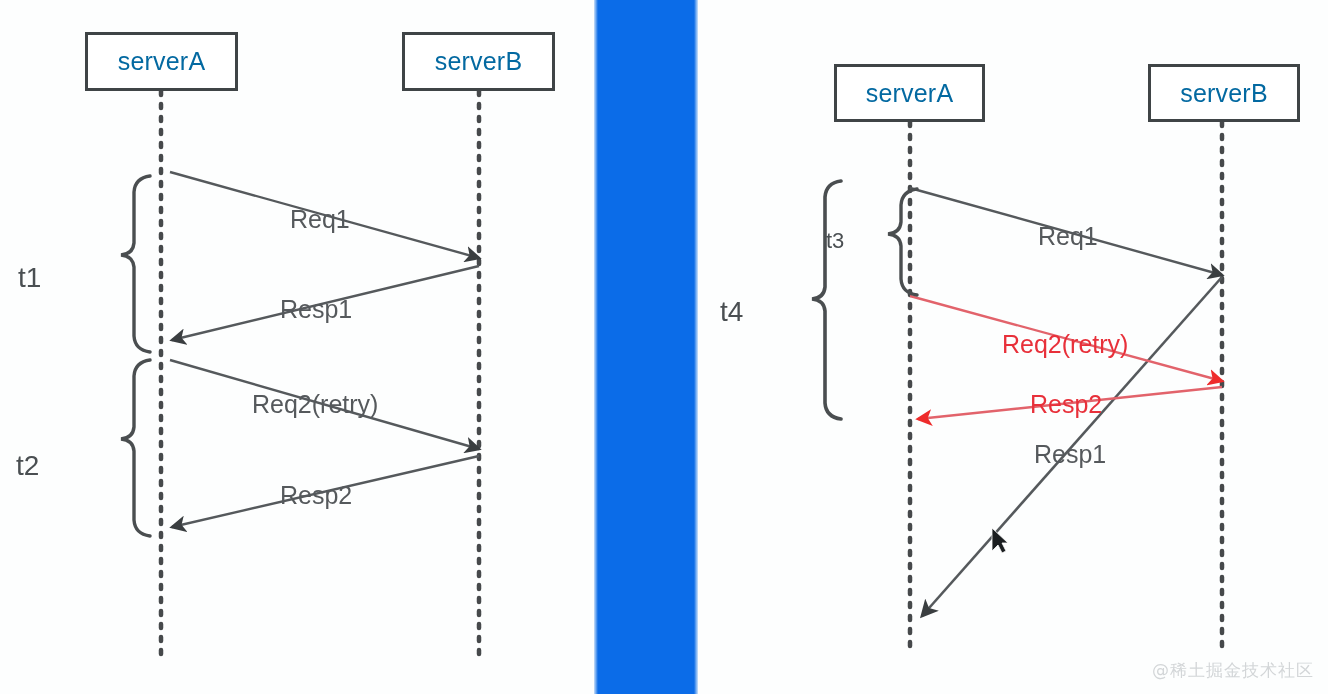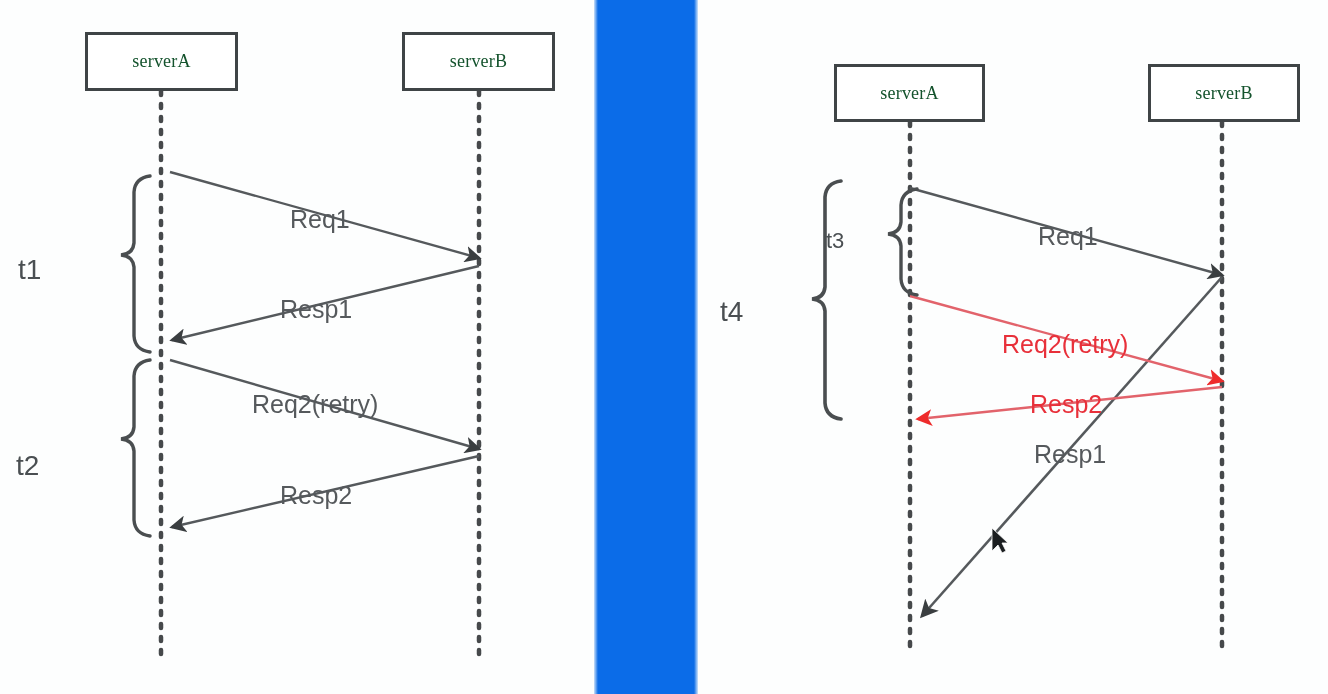--- a/index.html
+++ b/index.html
@@ -54,25 +54,24 @@
   .lifeline-box {
     position: absolute;
     border: 3px solid #3f4446;
     background: #ffffff;
     box-sizing: border-box;
     display: flex;
     align-items: center;
     justify-content: center;
   }
   .lifeline-box span {
-    font-size: 18px;
-    color: #14532d;
+    font-size: 25px;
+    color: #0369a1;
     letter-spacing: 0.2px;
     white-space: nowrap;
-    font-family: Liberation Serif, serif;
   }
 
   .msg-label {
     position: absolute;
     font-size: 25px;
     white-space: nowrap;
     color: #55595c;
   }
   .msg-label.red { color: #e8303a; }
 
@@ -124,21 +123,21 @@
     </div>
     <div class="lifeline-box" style="left:402px; top:32px; width:153px; height:59px;">
       <span>serverB</span>
     </div>
 
     <div class="msg-label" style="left:290px; top:205px;">Req1</div>
     <div class="msg-label" style="left:280px; top:295px;">Resp1</div>
     <div class="msg-label" style="left:252px; top:390px;">Req2(retry)</div>
     <div class="msg-label" style="left:280px; top:481px;">Resp2</div>
 
-    <div class="time-label" style="left:18px; top:254px;">t1</div>
+    <div class="time-label" style="left:18px; top:262px;">t1</div>
     <div class="time-label" style="left:16px; top:434px;margin-top:16px;">t2</div>
   </div>
 
   <div id="divider">
     <div class="edge-l"></div>
     <div class="edge-r"></div>
   </div>
 
   <div class="panel" id="panel-right">
     <svg class="layer" viewBox="700 0 628 694" preserveAspectRatio="none">
@@ -173,15 +172,16 @@
     </div>
 
     <div class="msg-label" style="left:338px; top:222px;">Req1</div>
     <div class="msg-label red" style="left:302px; top:330px;">Req2(retry)</div>
     <div class="msg-label red" style="left:330px; top:390px;">Resp2</div>
     <div class="msg-label" style="left:334px; top:440px;">Resp1</div>
 
     <div class="time-label" style="left:20px; top:296px;text-align:center;">t4</div>
     <div class="time-label small" style="left:126px; top:228px;">t3</div>
 
+    <div id="watermark">@稀土掘金技术社区</div>
   </div>
 
 </div>
 
 </body></html>

